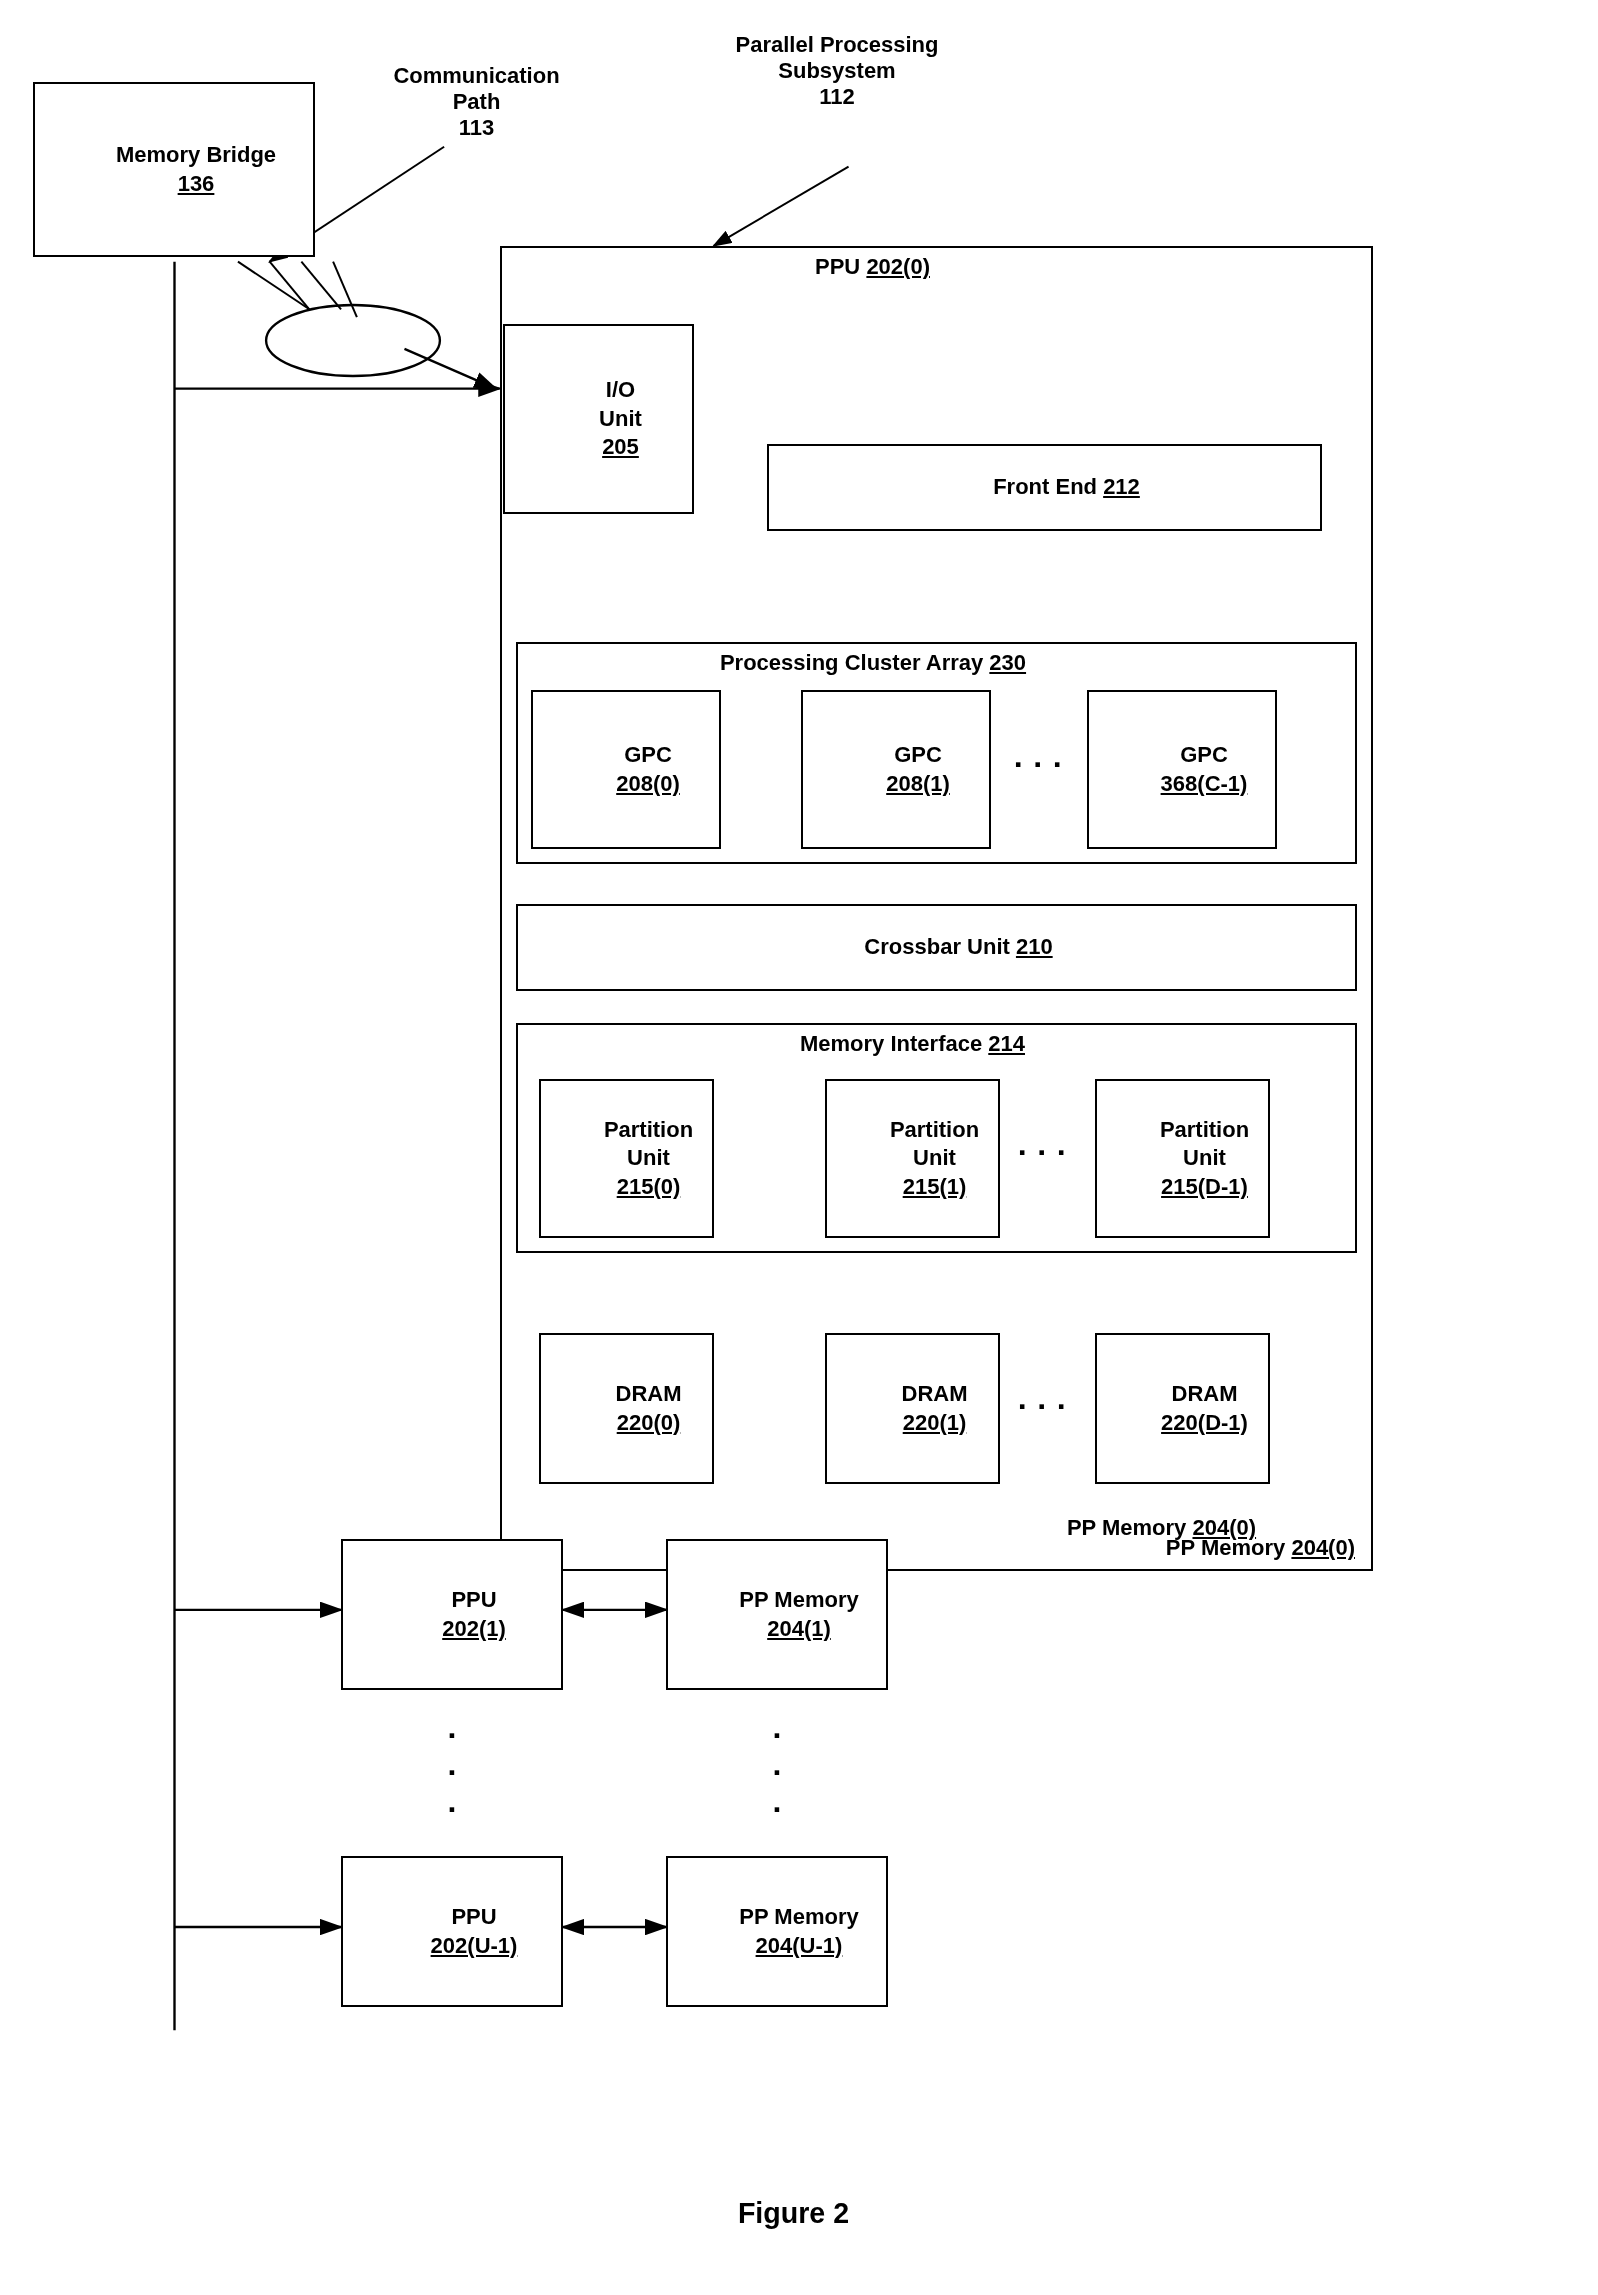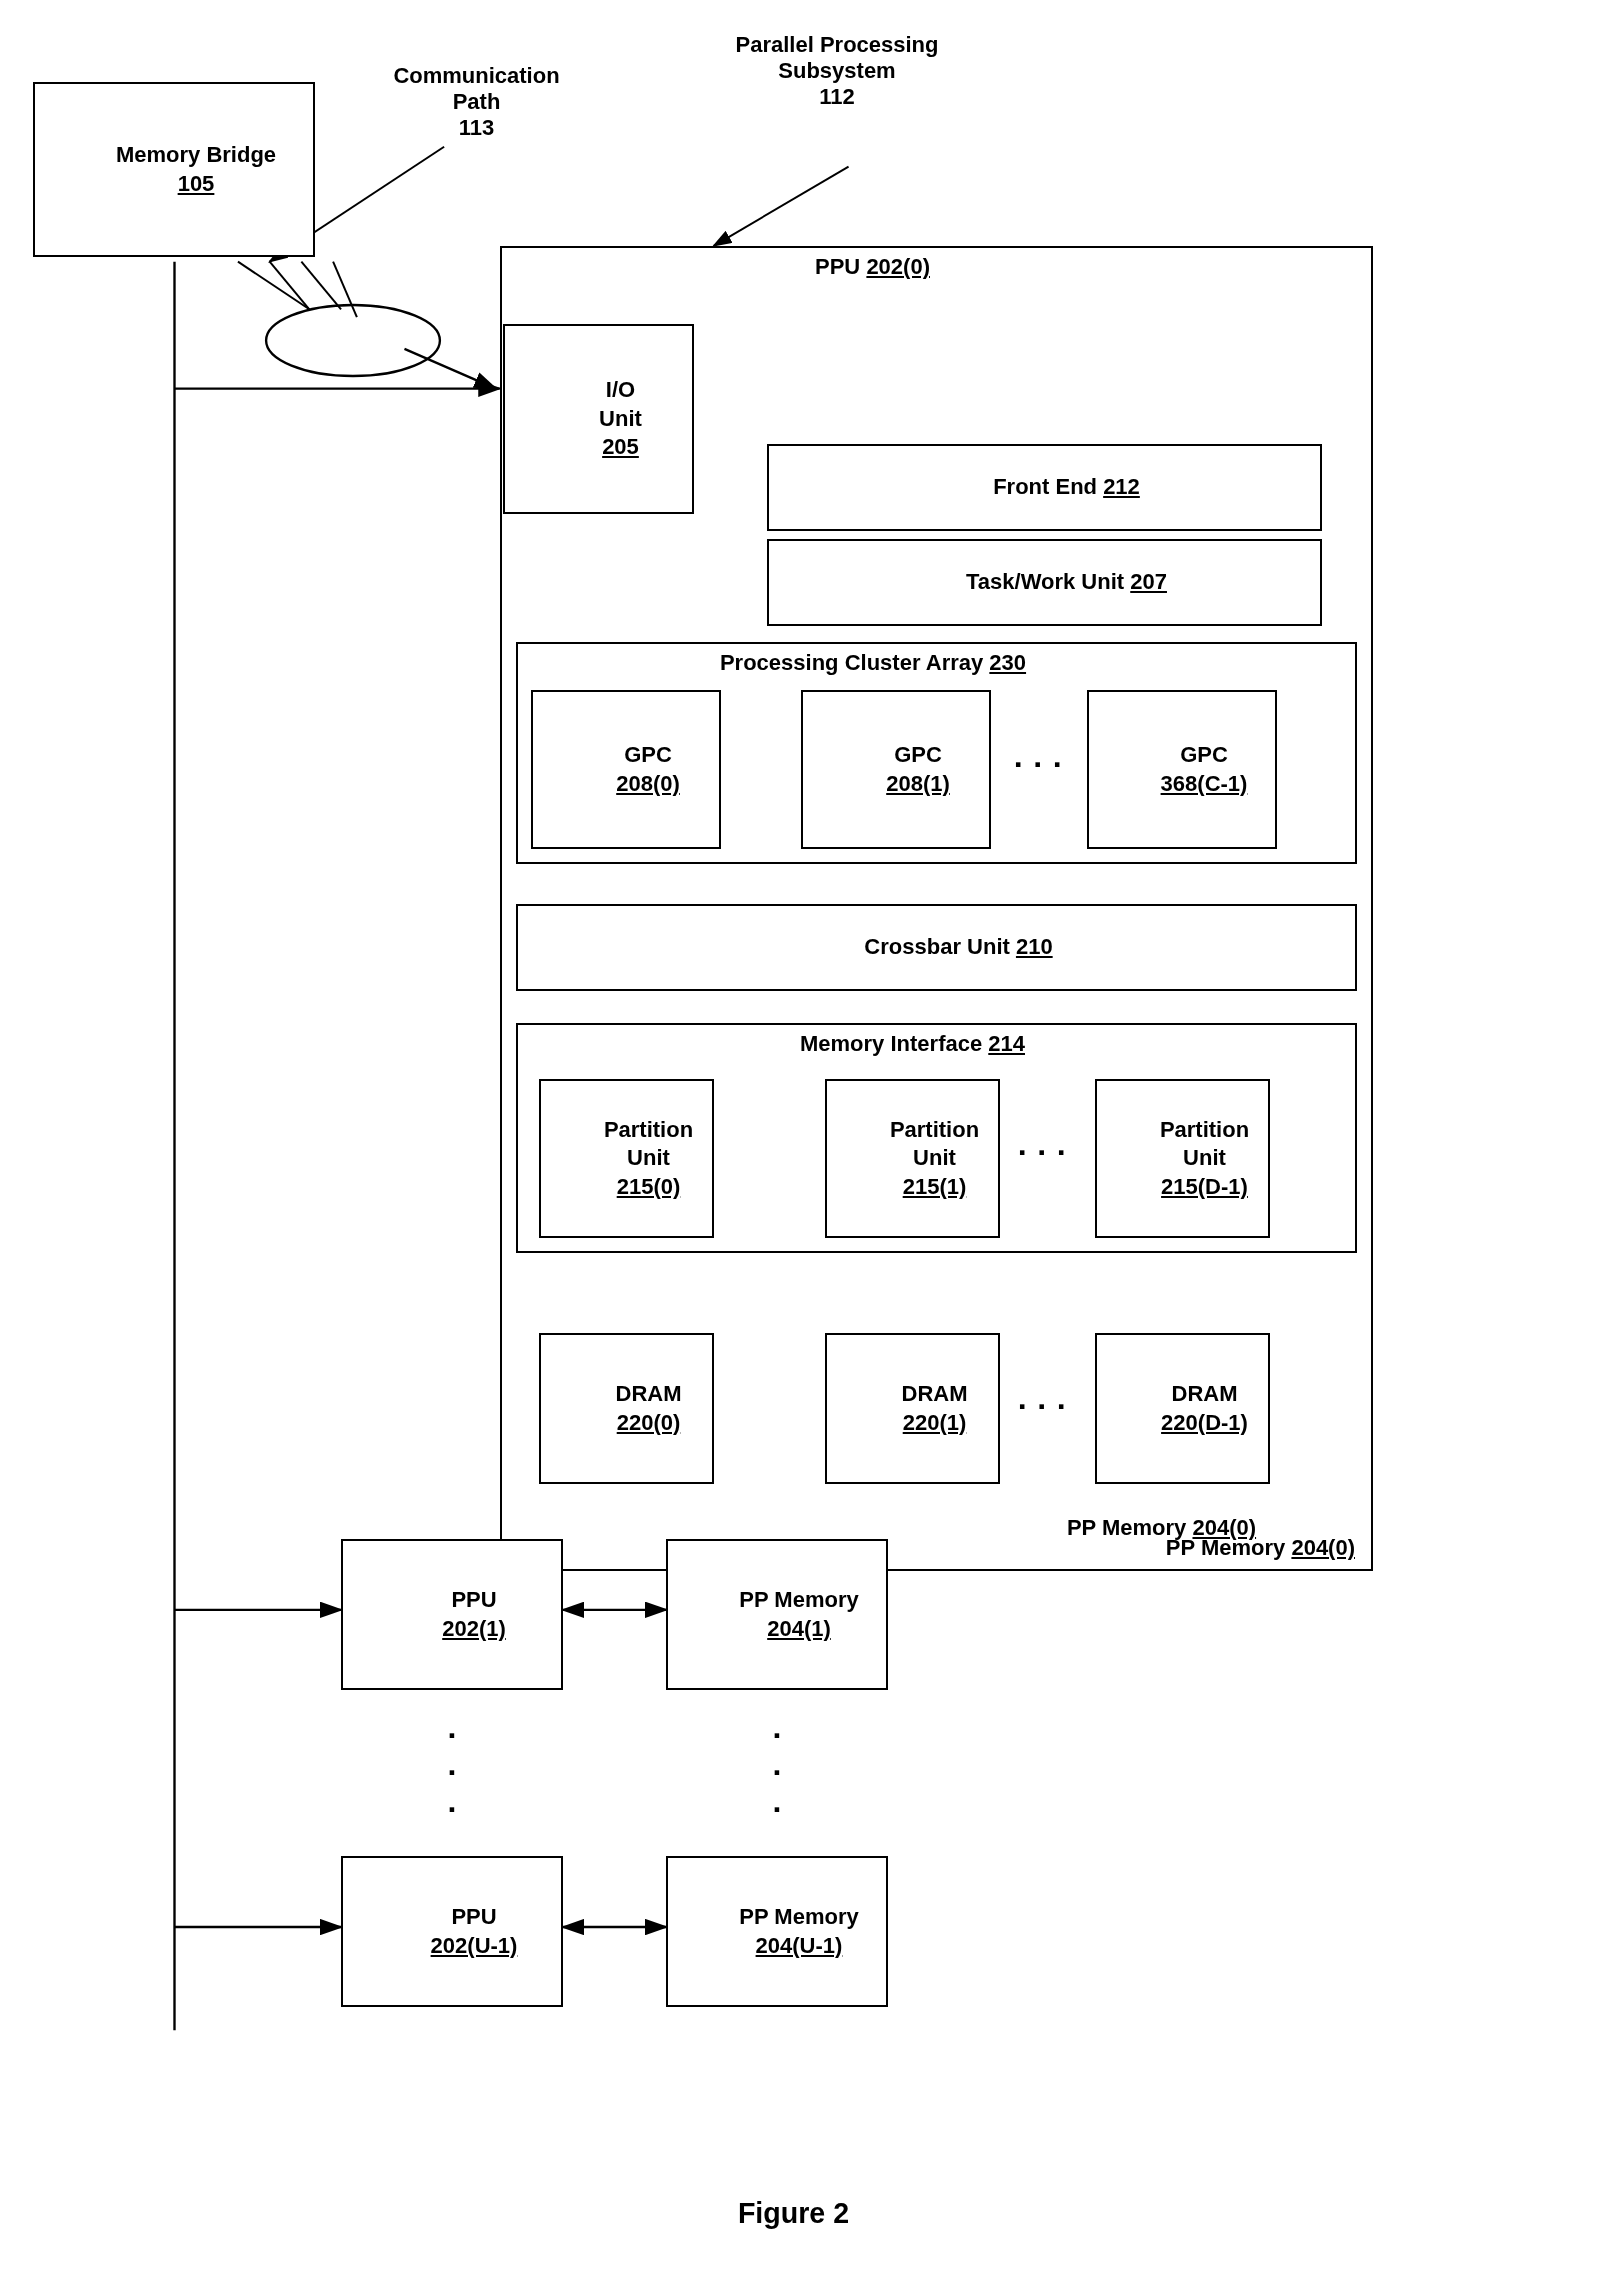--- a/index.html
+++ b/index.html
@@ -137,21 +137,21 @@
 
     <line x1="560" y1="185" x2="340" y2="330" stroke="#000" stroke-width="2.5" marker-end="url(#arrowhead)"></line>
 
     <line x1="1070" y1="210" x2="900" y2="310" stroke="#000" stroke-width="2.5" marker-end="url(#arrowhead)"></line>
 
   </svg>
 
   <div class="box" style="left:33px; top:82px; width:282px; height:175px;">
     <div class="box-label">
       <span>Memory Bridge</span><br>
-      <span class="underline">105</span>
+      <span class="underline">136</span>
     </div>
   </div>
 
   <div class="label-text" style="left:389px; top:63px; width:175px;">
     Communication<br>Path<br>113
   </div>
 
   <div class="label-text" style="left:698px; top:32px; width:278px;">
     Parallel Processing<br>Subsystem<br>112
   </div>
@@ -173,25 +173,20 @@
     </div>
   </div>
 
 
   <div class="box" style="left:767px; top:444px; width:555px; height:87px;">
     <div class="box-label">
       Front End <span class="underline">212</span>
     </div>
   </div>
 
-  <div class="box" style="left:767px; top:539px; width:555px; height:87px;">
-    <div class="box-label">
-      Task/Work Unit <span class="underline">207</span>
-    </div>
-  </div>
 
   <div class="box" style="left:516px; top:642px; width:841px; height:222px;">
   </div>
 
   <div class="label-text" style="left:635px; top:650px; width:476px;">
     Processing Cluster Array <span class="underline">230</span>
   </div>
 
   <div class="box" style="left:531px; top:690px; width:190px; height:159px;">
     <div class="box-label">

